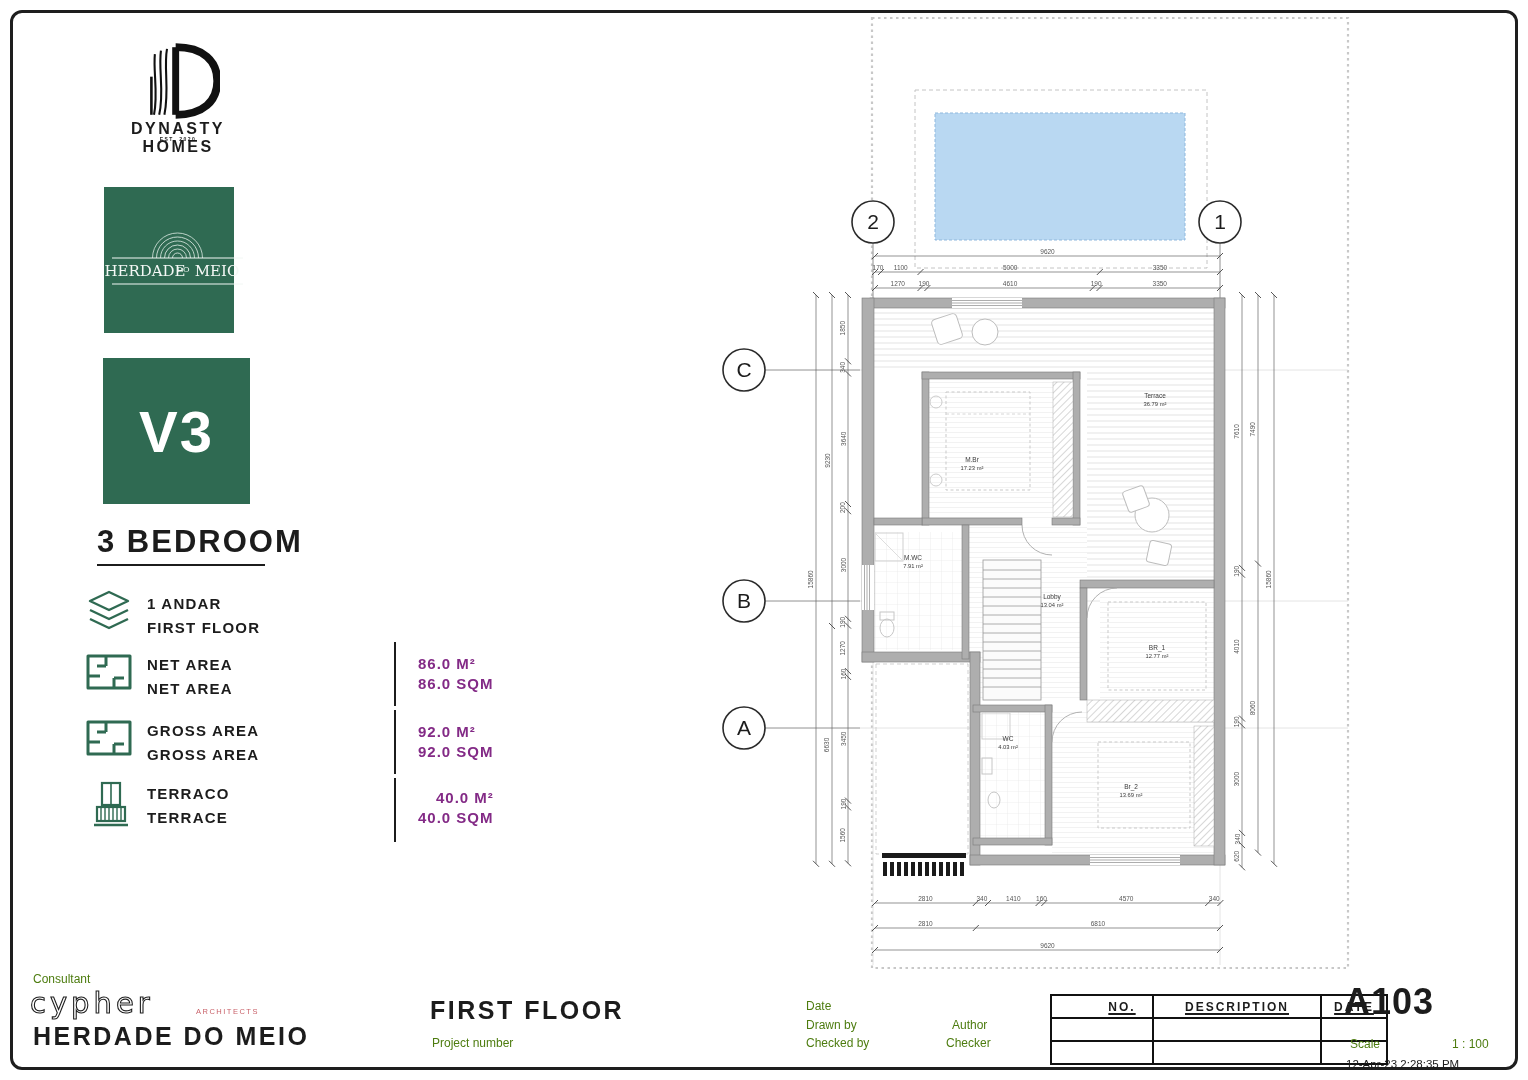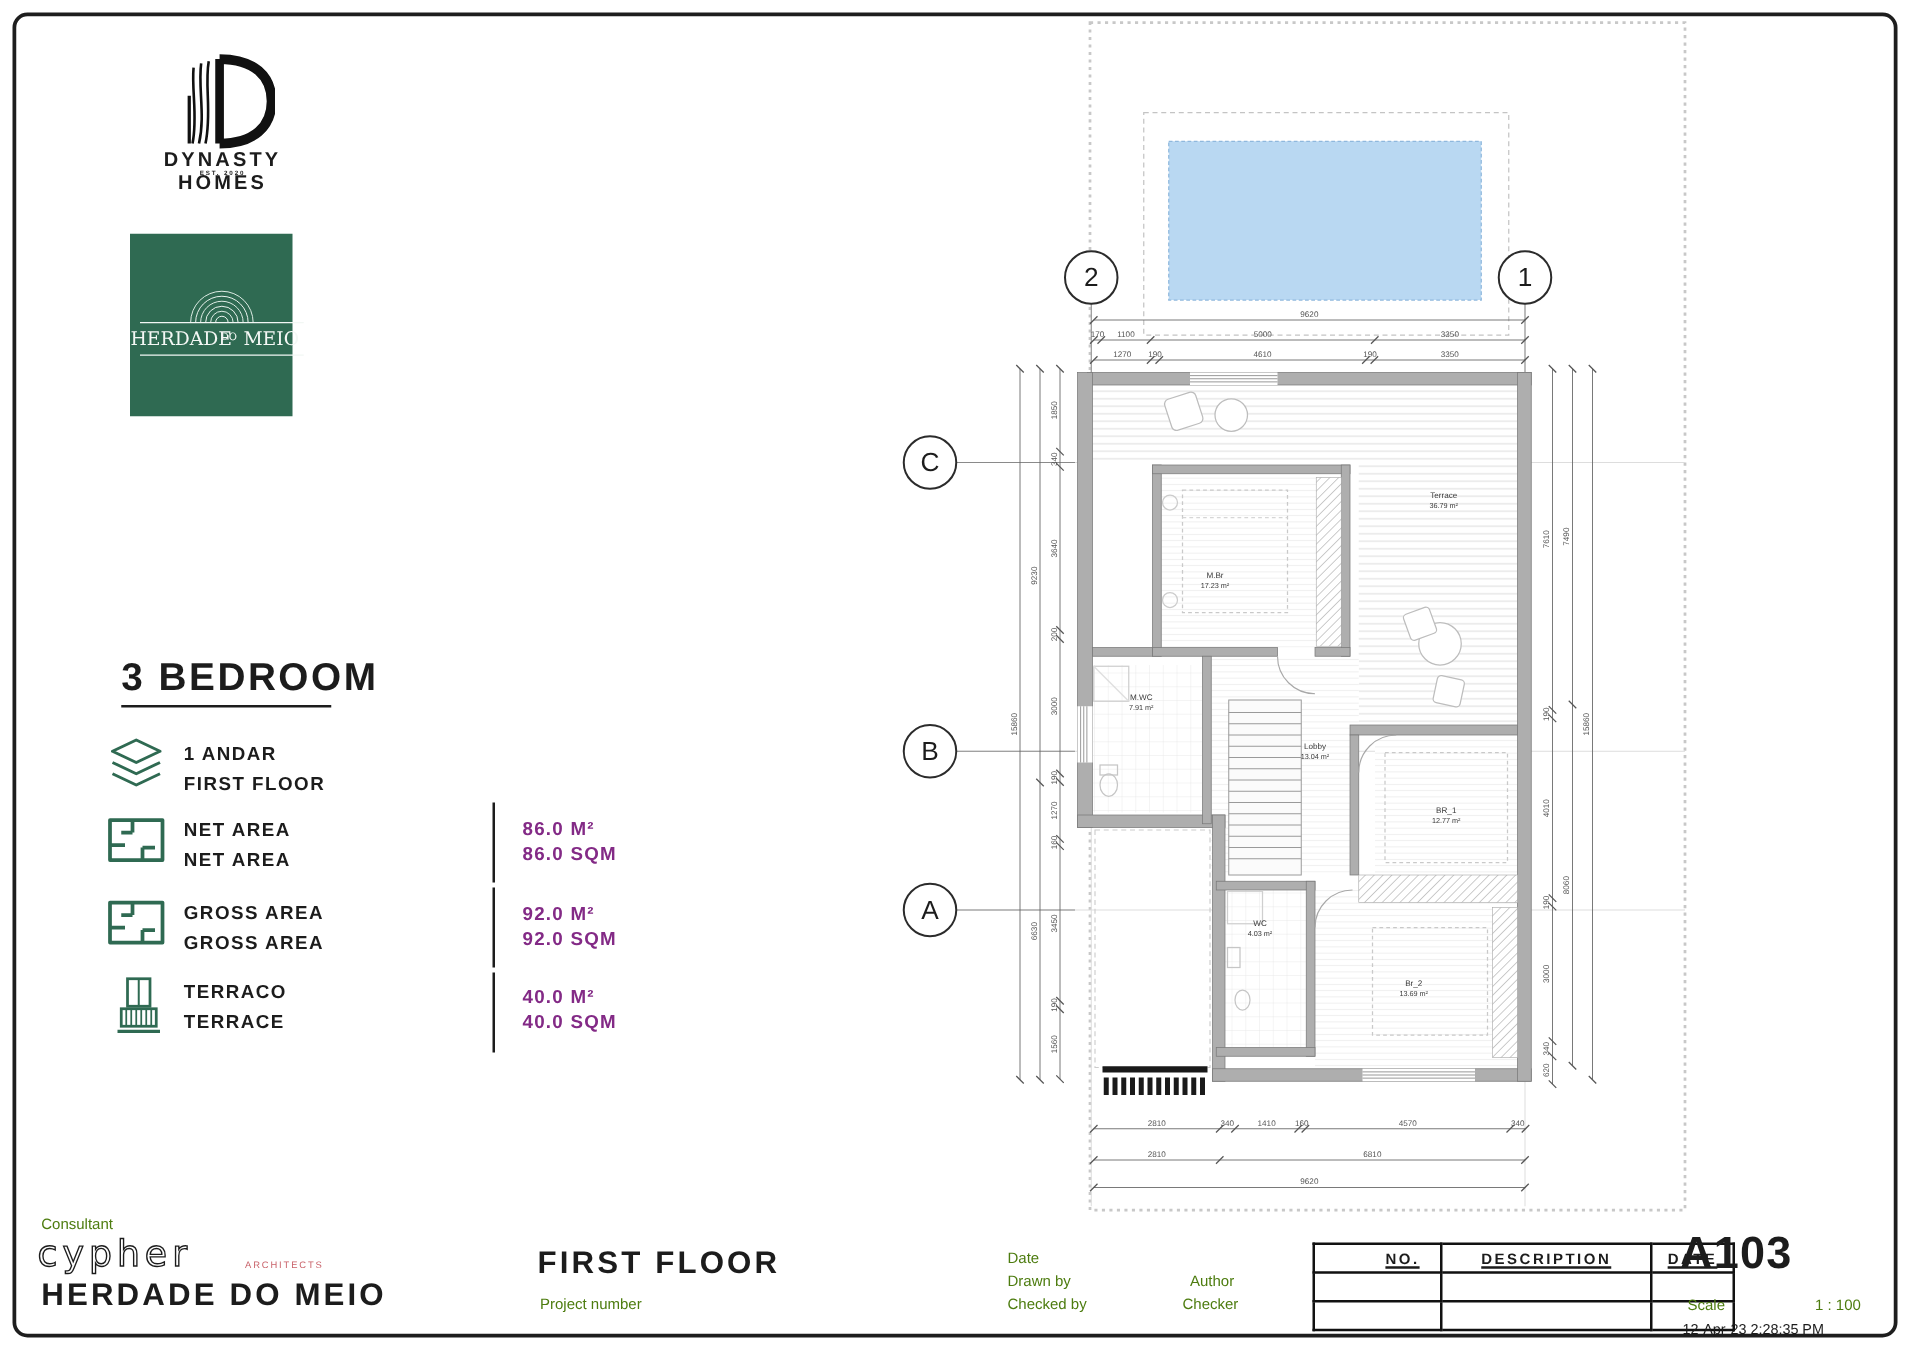--- a/index.html
+++ b/index.html
@@ -66,20 +66,21 @@
         <circle cx="73.5" cy="71" r="25" fill="none" stroke="#dcebe3" stroke-width="0.8"></circle>
       </g>
       <line x1="8" y1="71" x2="139" y2="71" stroke="#f2f7f4" stroke-width="1"></line>
       <text x="41" y="89" text-anchor="middle" font-family="DejaVu Serif,serif" font-size="15" fill="#f4f8f5">HERDADE</text>
       <text x="79" y="85" text-anchor="middle" font-family="DejaVu Serif,serif" font-size="8" fill="#f4f8f5">DO</text>
       <text x="113" y="89" text-anchor="middle" font-family="DejaVu Serif,serif" font-size="15" fill="#f4f8f5">MEIO</text>
       <line x1="8" y1="97" x2="139" y2="97" stroke="#f2f7f4" stroke-width="1"></line>
     </svg>
   </div>
 
+  <div class="abs logo-box v3-text" style="left:103px;top:358px;">V3</div>
 
   <div class="abs" style="left:97px;top:524px;">
     <div class="type-heading">3 BEDROOM</div>
     <div class="type-underline"></div>
   </div>
 
   <svg class="abs" style="left:86px;top:588px;" width="46" height="48" viewBox="0 0 46 48">
     <path d="M23 4 L42 13 L23 22 L4 13 Z" fill="none" stroke="#2f6a52" stroke-width="2.4" stroke-linejoin="round"></path>
     <path d="M4 22 L23 31 L42 22" fill="none" stroke="#2f6a52" stroke-width="2.4" stroke-linejoin="round"></path>
     <path d="M4 31 L23 40 L42 31" fill="none" stroke="#2f6a52" stroke-width="2.4" stroke-linejoin="round"></path>
@@ -110,21 +111,21 @@
   <svg class="abs" style="left:92px;top:780px;" width="38" height="50" viewBox="0 0 38 50">
     <rect x="10" y="3" width="18" height="22" fill="none" stroke="#2f6a52" stroke-width="2.2"></rect>
     <line x1="19" y1="3" x2="19" y2="25" stroke="#2f6a52" stroke-width="1.6"></line>
     <rect x="5" y="27" width="28" height="14" fill="none" stroke="#2f6a52" stroke-width="2.2"></rect>
     <path d="M9 27 V41 M13 27 V41 M17 27 V41 M21 27 V41 M25 27 V41 M29 27 V41" stroke="#2f6a52" stroke-width="1.4"></path>
     <line x1="2" y1="45" x2="36" y2="45" stroke="#2f6a52" stroke-width="2.6"></line>
   </svg>
   <div class="abs feat-label" style="left:147px;top:782px;">TERRACO</div>
   <div class="abs feat-label" style="left:147px;top:806px;">TERRACE</div>
   <div class="vdiv" style="left:394px;top:778px;height:64px;"></div>
-  <div class="abs feat-value" style="left:418px;top:788px;">40.0 M²</div>
+  <div class="abs feat-value" style="left:436px;top:788px;">40.0 M²</div>
   <div class="abs feat-value" style="left:418px;top:808px;">40.0 SQM</div>
 
   <div class="abs small-label" style="left:33px;top:972px;">Consultant</div>
   <svg class="abs" style="left:28px;top:986px;" width="230" height="38" viewBox="0 0 230 38">
     <text x="2" y="27" font-family="DejaVu Sans,sans-serif" font-size="29" letter-spacing="4" fill="none" stroke="#1c1c1c" stroke-width="1.1">cypher</text>
     <text x="168" y="28" font-family="Liberation Sans,sans-serif" font-size="7.5" letter-spacing="1.5" fill="#c9626a">ARCHITECTS</text>
   </svg>
   <div class="abs footer-project" style="left:33px;top:1022px;">HERDADE DO MEIO</div>
 
   <div class="abs footer-view" style="left:430px;top:996px;">FIRST FLOOR</div>

